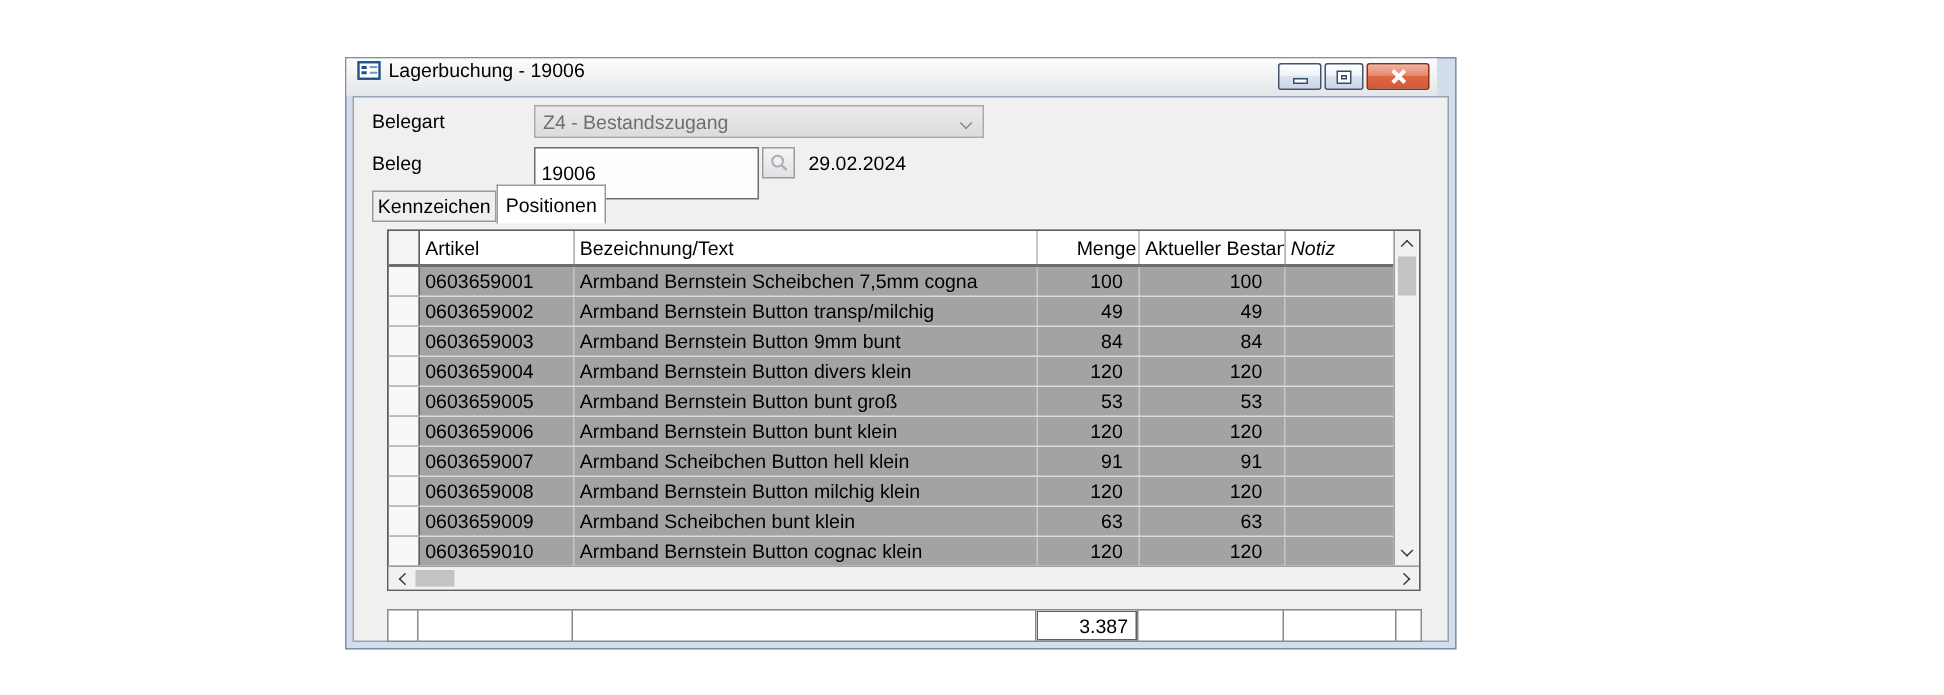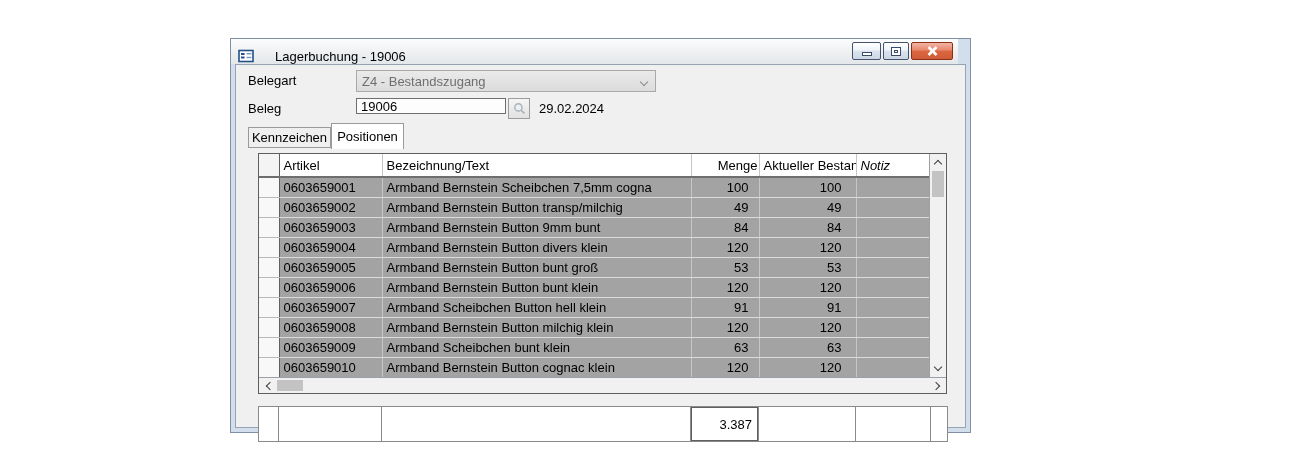--- a/index.html
+++ b/index.html
@@ -4,21 +4,21 @@
 <style>
   * { margin:0; padding:0; box-sizing:border-box; }
   html,body { width:1296px; height:463px; background:#ffffff; overflow:hidden;
               font-family:"Liberation Sans", sans-serif; }
 
   
   .window { position:absolute; left:230px; top:38px; width:741px; height:395px;
             background:#d2deeb; border:1px solid #8090a4; }
   .titlebar { position:absolute; left:0; top:0; right:12px; height:25px;
               background:linear-gradient(#fcfdfe, #eef0f2 55%, #e4e7ea);
-              display:flex; align-items:flex-end; padding-left:7px;gap:16px; }
+              display:flex; align-items:flex-start; padding-left:7px; }
   .title-icon { width:16px; height:16px; margin-right:5px; flex:0 0 auto; }
   .title-text { font-size:13px; color:#000; white-space:nowrap; }
 
   .win-buttons { position:absolute; right:5px; top:3px; display:flex; gap:2px; }
   .wbtn { height:18px; border:1px solid #46536e; border-radius:2px;
           background:linear-gradient(#ffffff, #eef3f8 45%, #dbe4ee 50%, #ccd7e4);
           display:flex; align-items:center; justify-content:center; cursor:default; }
   .btn-min { width:29px; } .btn-max { width:26px; }
   .btn-close { width:42px; border-color:#8c3012;
           background:linear-gradient(#f2b5a5 0%, #e8876b 45%, #dd6741 50%, #cf5b38 100%); }
@@ -33,21 +33,21 @@
 
   .form-label { position:absolute; left:12px; font-size:13px; color:#000; }
   .lbl-belegart { top:8px; } .lbl-beleg { top:36px; }
 
   .combo { position:absolute; left:120px; top:5px; width:300px; height:22px;
            background:linear-gradient(#eaeaea,#dcdcdc); border:1px solid #a9a9a9;
            display:flex; align-items:center; padding:0 22px 0 5px; }
   .combo-text { font-size:13px; color:#6f6f6f; white-space:nowrap; overflow:hidden; }
   .combo-arrow { position:absolute; right:8px; top:8px; }
 
-  .beleg-input { position:absolute; left:120px; top:33px; width:150px; height:16px;
+  .beleg-input { position:absolute; left:120px; top:33px; width:150px; height:35px;
                  border:1px solid #6e6e6e; background:#fdfdfd; font-size:13px;
                  font-family:"Liberation Sans", sans-serif; padding:0 4px; color:#000; }
   .search-btn { position:absolute; left:272px; top:33px; width:22px; height:21px;
                 border:1px solid #9c9c9c; background:linear-gradient(#f5f5f5,#e1e1e1);
                 display:flex; align-items:center; justify-content:center; }
   .beleg-date { position:absolute; left:303px; top:36px; font-size:13px; color:#000; }
 
   
   .tab { position:absolute; font-size:13px; color:#000; display:flex;
          align-items:center; justify-content:center; }
@@ -90,21 +90,21 @@
           border-right:1.6px solid #3c3c3c; border-bottom:1.6px solid #3c3c3c; }
   .chev.up    { transform:rotate(-135deg); margin-top:3px; }
   .chev.down  { transform:rotate(45deg); margin-bottom:3px; }
   .chev.left  { transform:rotate(135deg); margin-left:3px; }
   .chev.right { transform:rotate(-45deg); margin-right:3px; }
   .chev.gray  { border-color:#8a8a8a; width:6px; height:6px; }
 
   
   .sumrow { position:absolute; left:22px; top:341px; width:689px; }
   table.sum { border-collapse:collapse; table-layout:fixed; width:689px; font-size:13px; }
-  table.sum td { height:35px; border:1px solid #8a8a8a; border-left:none; background:#fff;
+  table.sum td { height:21px; border:1px solid #8a8a8a; border-left:none; background:#fff;
                  padding:0; }
   table.sum td:first-child { border-left:1px solid #8a8a8a; }
   table.sum td.inner { border-left:1px solid #cfcfcf; }
   table.sum td.total { box-shadow:inset 0 0 0 1px #5f5f5f; text-align:right;
                        padding-right:6px; color:#000; }
   .s-sel{width:20px}.s-art{width:103px}.s-bez{width:309px}.s-menge{width:68px}
   .s-best{width:97px}.s-notiz{width:75px}.s-end{width:17px}
 </style>
 </head>
 <body>

